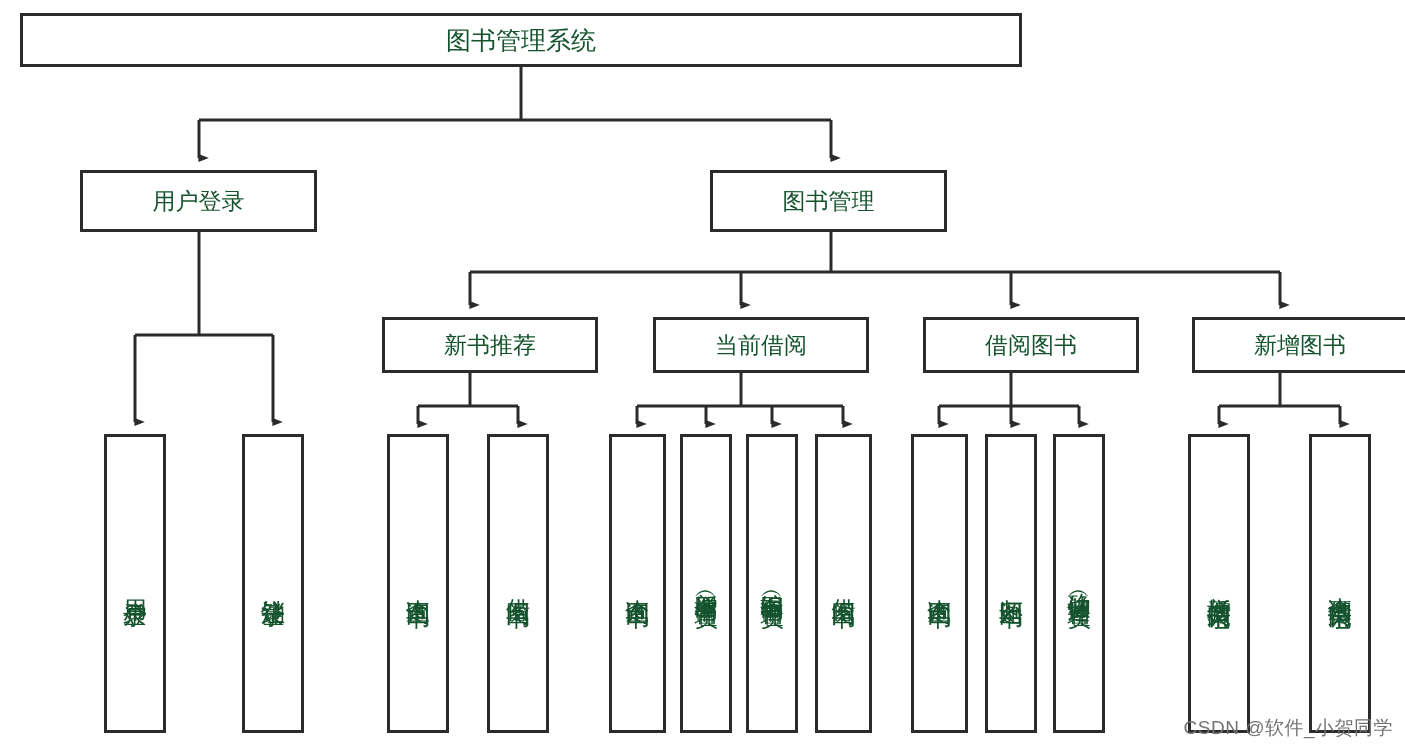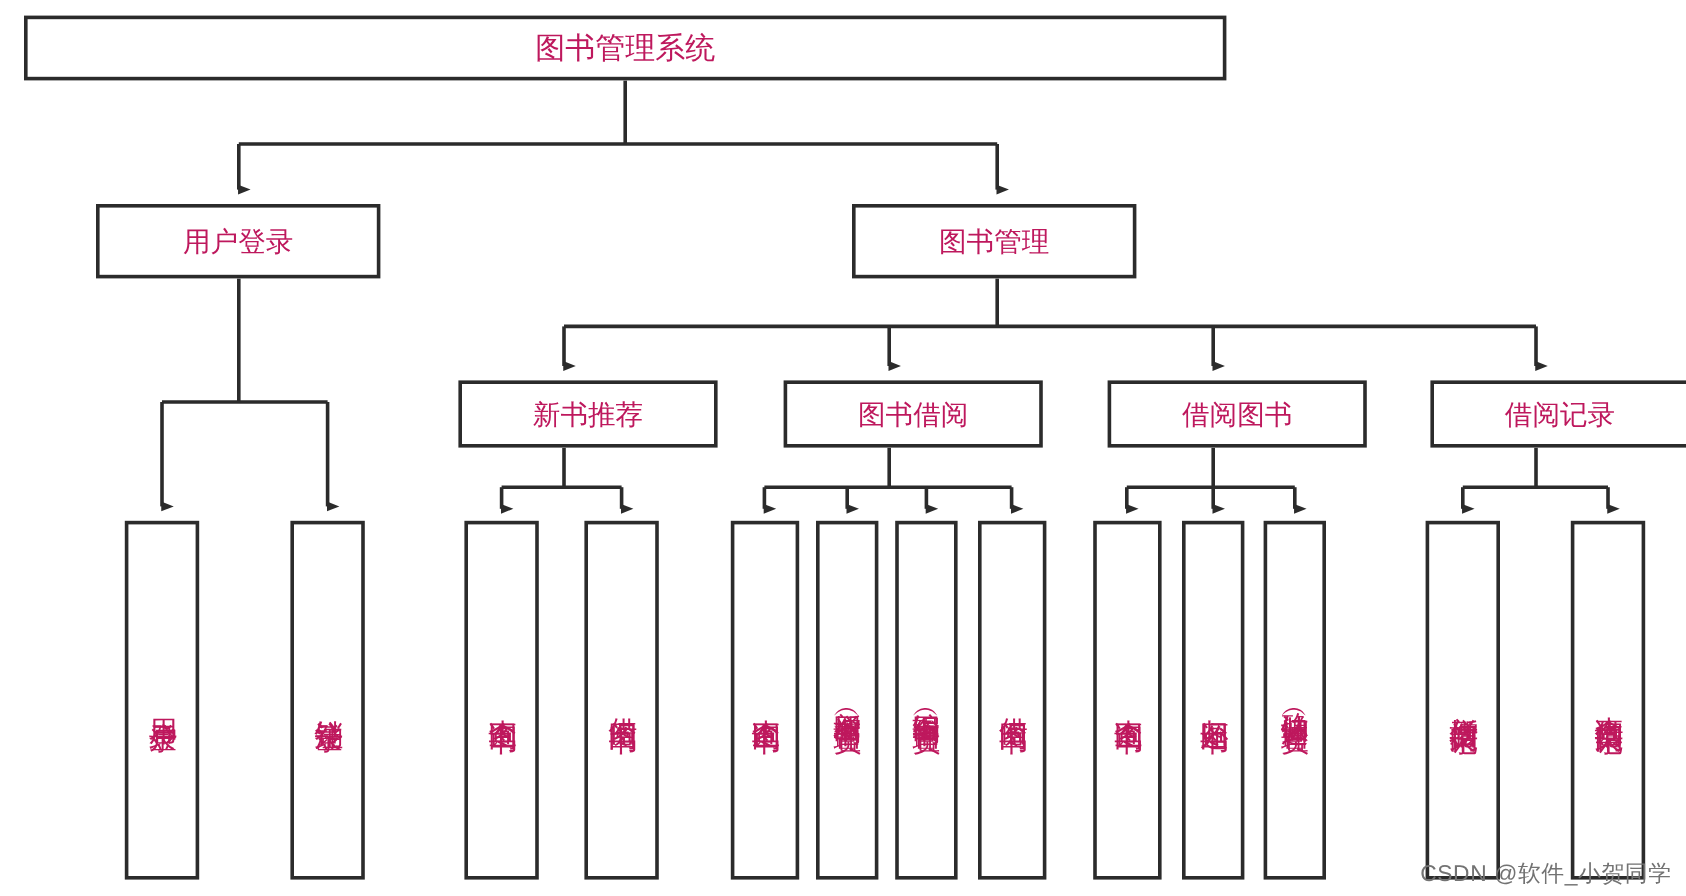--- a/index.html
+++ b/index.html
@@ -22,21 +22,21 @@
     height: 747px;
   }
   .node-box {
     position: absolute;
     box-sizing: border-box;
     border: 3px solid #2b2b2b;
     background: #ffffff;
     display: flex;
     align-items: center;
     justify-content: center;
-    color: #be185d;
+    color: #14532d;
   }
   .node-box.level-1 {
     font-size: 25px;
   }
   .node-box.level-2 {
     font-size: 23px;
   }
   .node-box.level-3 {
     font-size: 23px;
     margin-left: 20px;
@@ -139,27 +139,27 @@
     <span class="node-label">用户登录</span>
   </div>
   <div class="node-box level-2" style="left:710px; top:170px; width:237px; height:62px;justify-content:center;">
     <span class="node-label">图书管理</span>
   </div>
 
   <div class="node-box level-3" style="left:362px; top:317px; width:216px; height:56px;">
     <span class="node-label">新书推荐</span>
   </div>
   <div class="node-box level-3" style="left:633px; top:317px; width:216px; height:56px;">
-    <span class="node-label">图书借阅</span>
+    <span class="node-label">当前借阅</span>
   </div>
   <div class="node-box level-3" style="left:903px; top:317px; width:216px; height:56px;">
     <span class="node-label">借阅图书</span>
   </div>
   <div class="node-box level-3" style="left:1172px; top:317px; width:216px; height:56px;">
-    <span class="node-label">借阅记录</span>
+    <span class="node-label">新增图书</span>
   </div>
 
   <div class="node-box leaf" style="left:104px; top:434px; width:62px; height:299px;">
     <span class="node-label vertical">用户登录</span>
   </div>
   <div class="node-box leaf" style="left:242px; top:434px; width:62px; height:299px;">
     <span class="node-label vertical">注销登录</span>
   </div>
 
   <div class="node-box leaf" style="left:387px; top:434px; width:62px; height:299px;">

